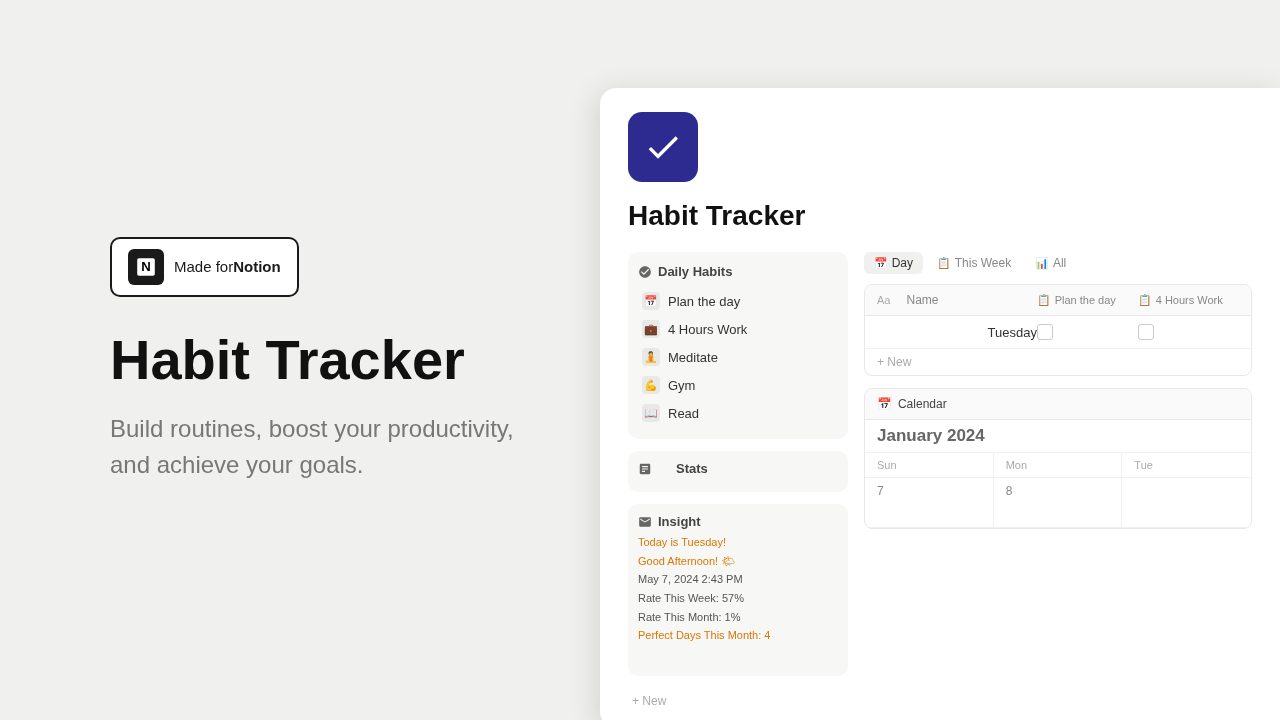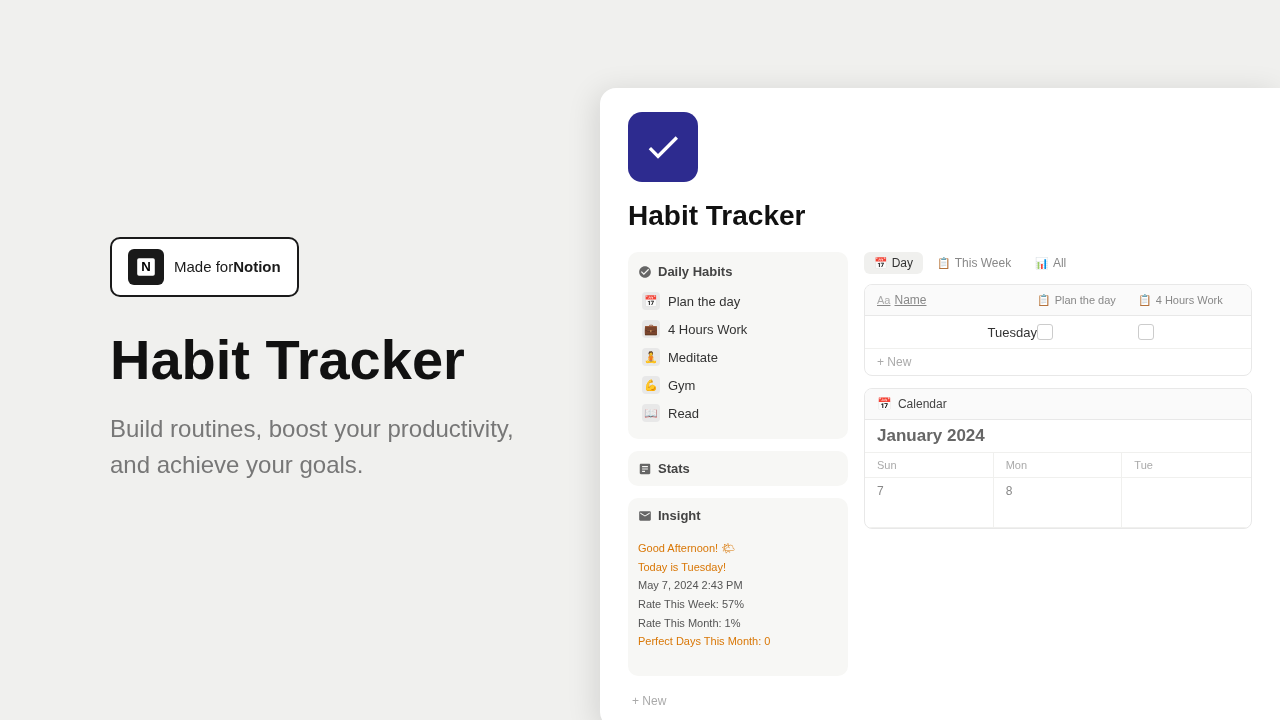--- a/index.html
+++ b/index.html
@@ -192,41 +192,42 @@
 
     .stats-section {
       background: #f7f7f5;
       border-radius: 10px;
       padding: 10px 10px;
     }
 
     .stats-header {
       display: flex;
       align-items: center;
-      gap: 6px;
+      gap: 24px;
       font-size: 13px;
       font-weight: 600;
       color: #444;
+      margin-bottom: 6px;
     }
 
     .insight-section {
       background: #f7f7f5;
       border-radius: 10px;
       padding: 10px 10px;
       flex: 1;
     }
 
     .insight-header {
       display: flex;
       align-items: center;
       gap: 6px;
       font-size: 13px;
       font-weight: 600;
       color: #444;
-      margin-bottom: 16px;
+      margin-bottom: 4px;
     }
 
     .insight-line {
       font-size: 11px;
       line-height: 1.7;
       color: #999;
     }
 
     .insight-line.orange {
       color: #d97706;
@@ -297,23 +298,22 @@
       background: #fafafa;
       border-bottom: 1px solid #e8e8e8;
       font-size: 12px;
       color: #888;
       gap: 0;
     }
 
     .col-name {
       display: flex;
       align-items: center;
-      gap: 4px;
+      gap: 16px;
       width: 160px;
-      text-decoration: underline;
     }
 
     .col-planday {
       display: flex;
       align-items: center;
       gap: 4px;
       flex: 1;
       font-size: 11px;
     }
 
@@ -511,26 +511,26 @@
           </div>
         </div>
 
         <div class="insight-section">
           <div class="insight-header">
             <svg viewBox="0 0 24 24" width="14" height="14" fill="#666">
                 <path d="M20 4H4c-1.1 0-2 .9-2 2v12c0 1.1.9 2 2 2h16c1.1 0 2-.9 2-2V6c0-1.1-.9-2-2-2zm0 4l-8 5-8-5V6l8 5 8-5v2z"></path>
               </svg>
             <span>Insight</span>
           </div>
+          <div class="insight-line orange">Today is Tuesday!</div>
           <div class="insight-line orange">Good Afternoon! 🌤</div>
-          <div class="insight-line orange">Today is Tuesday!</div>
           <div class="insight-line dark">May 7, 2024 2:43 PM</div>
           <div class="insight-line dark">Rate This Week: 57%</div>
           <div class="insight-line dark">Rate This Month: 1%</div>
-          <div class="insight-line orange">Perfect Days This Month: 0</div>
+          <div class="insight-line orange">Perfect Days This Month: 4</div>
         </div>
 
         <div class="new-button">+ New</div>
 
       </div>
 
       <div class="main-view">
 
         <div class="tabs-row">
           <div class="tab active">

